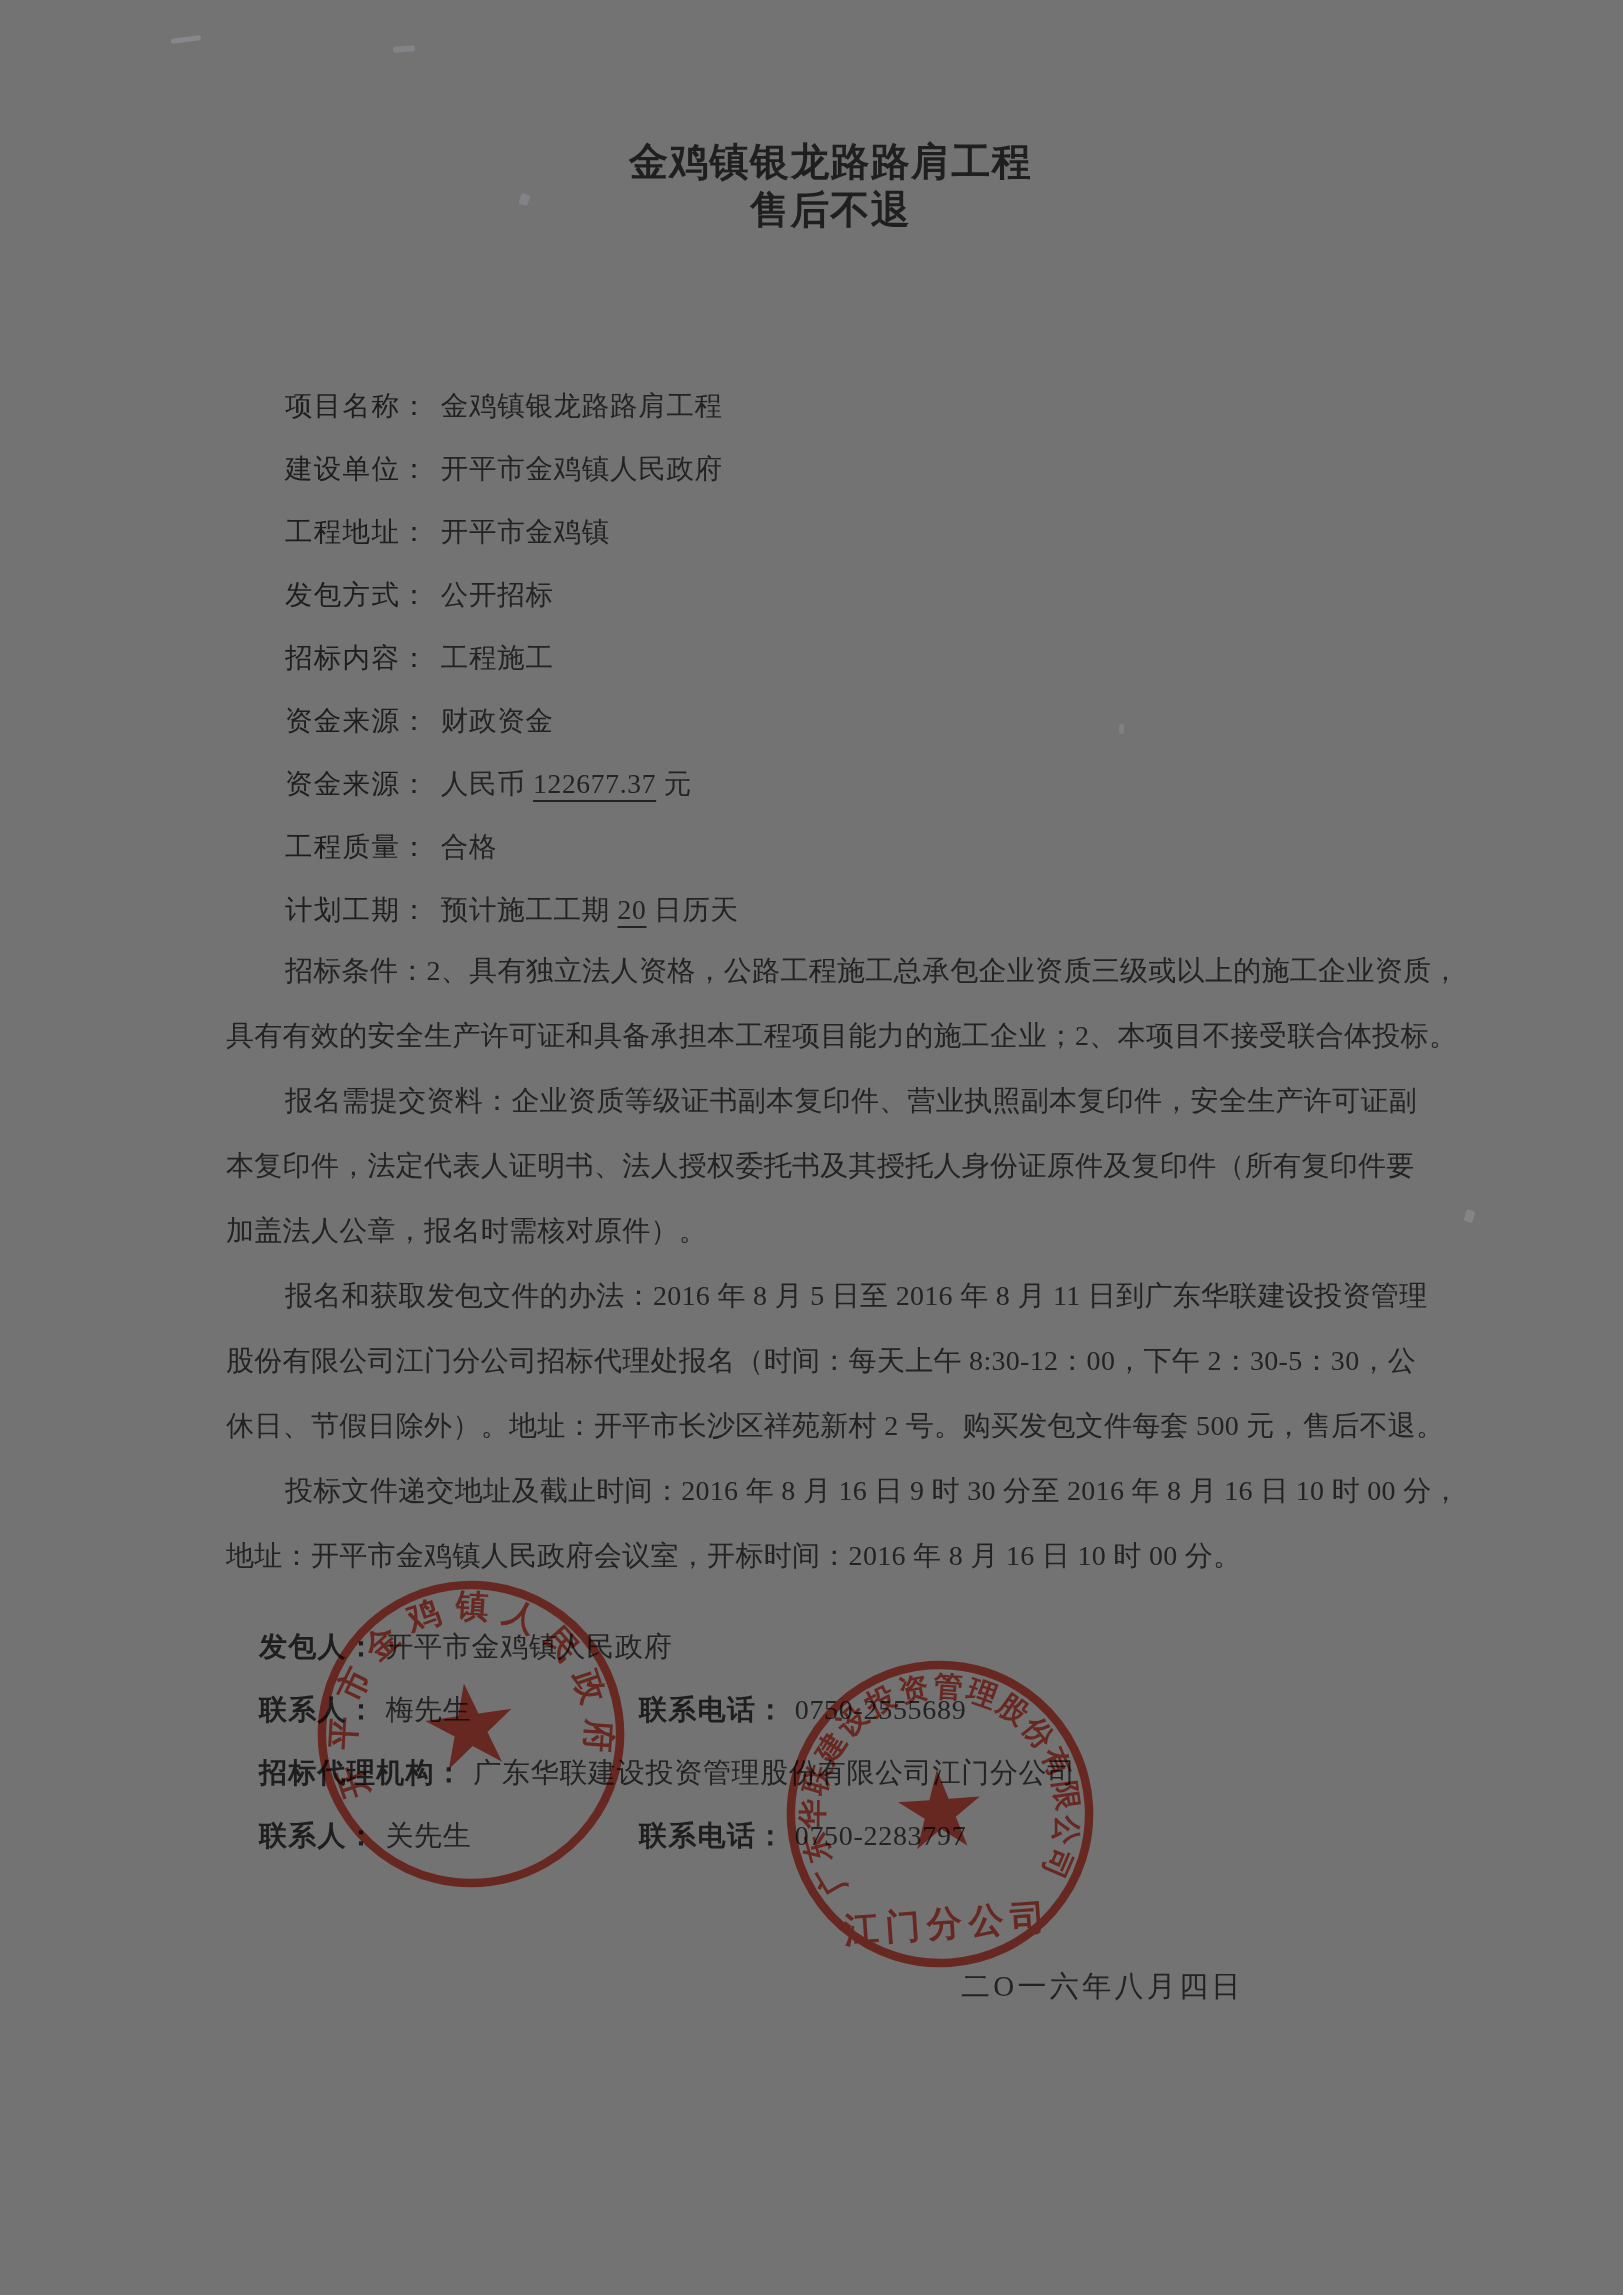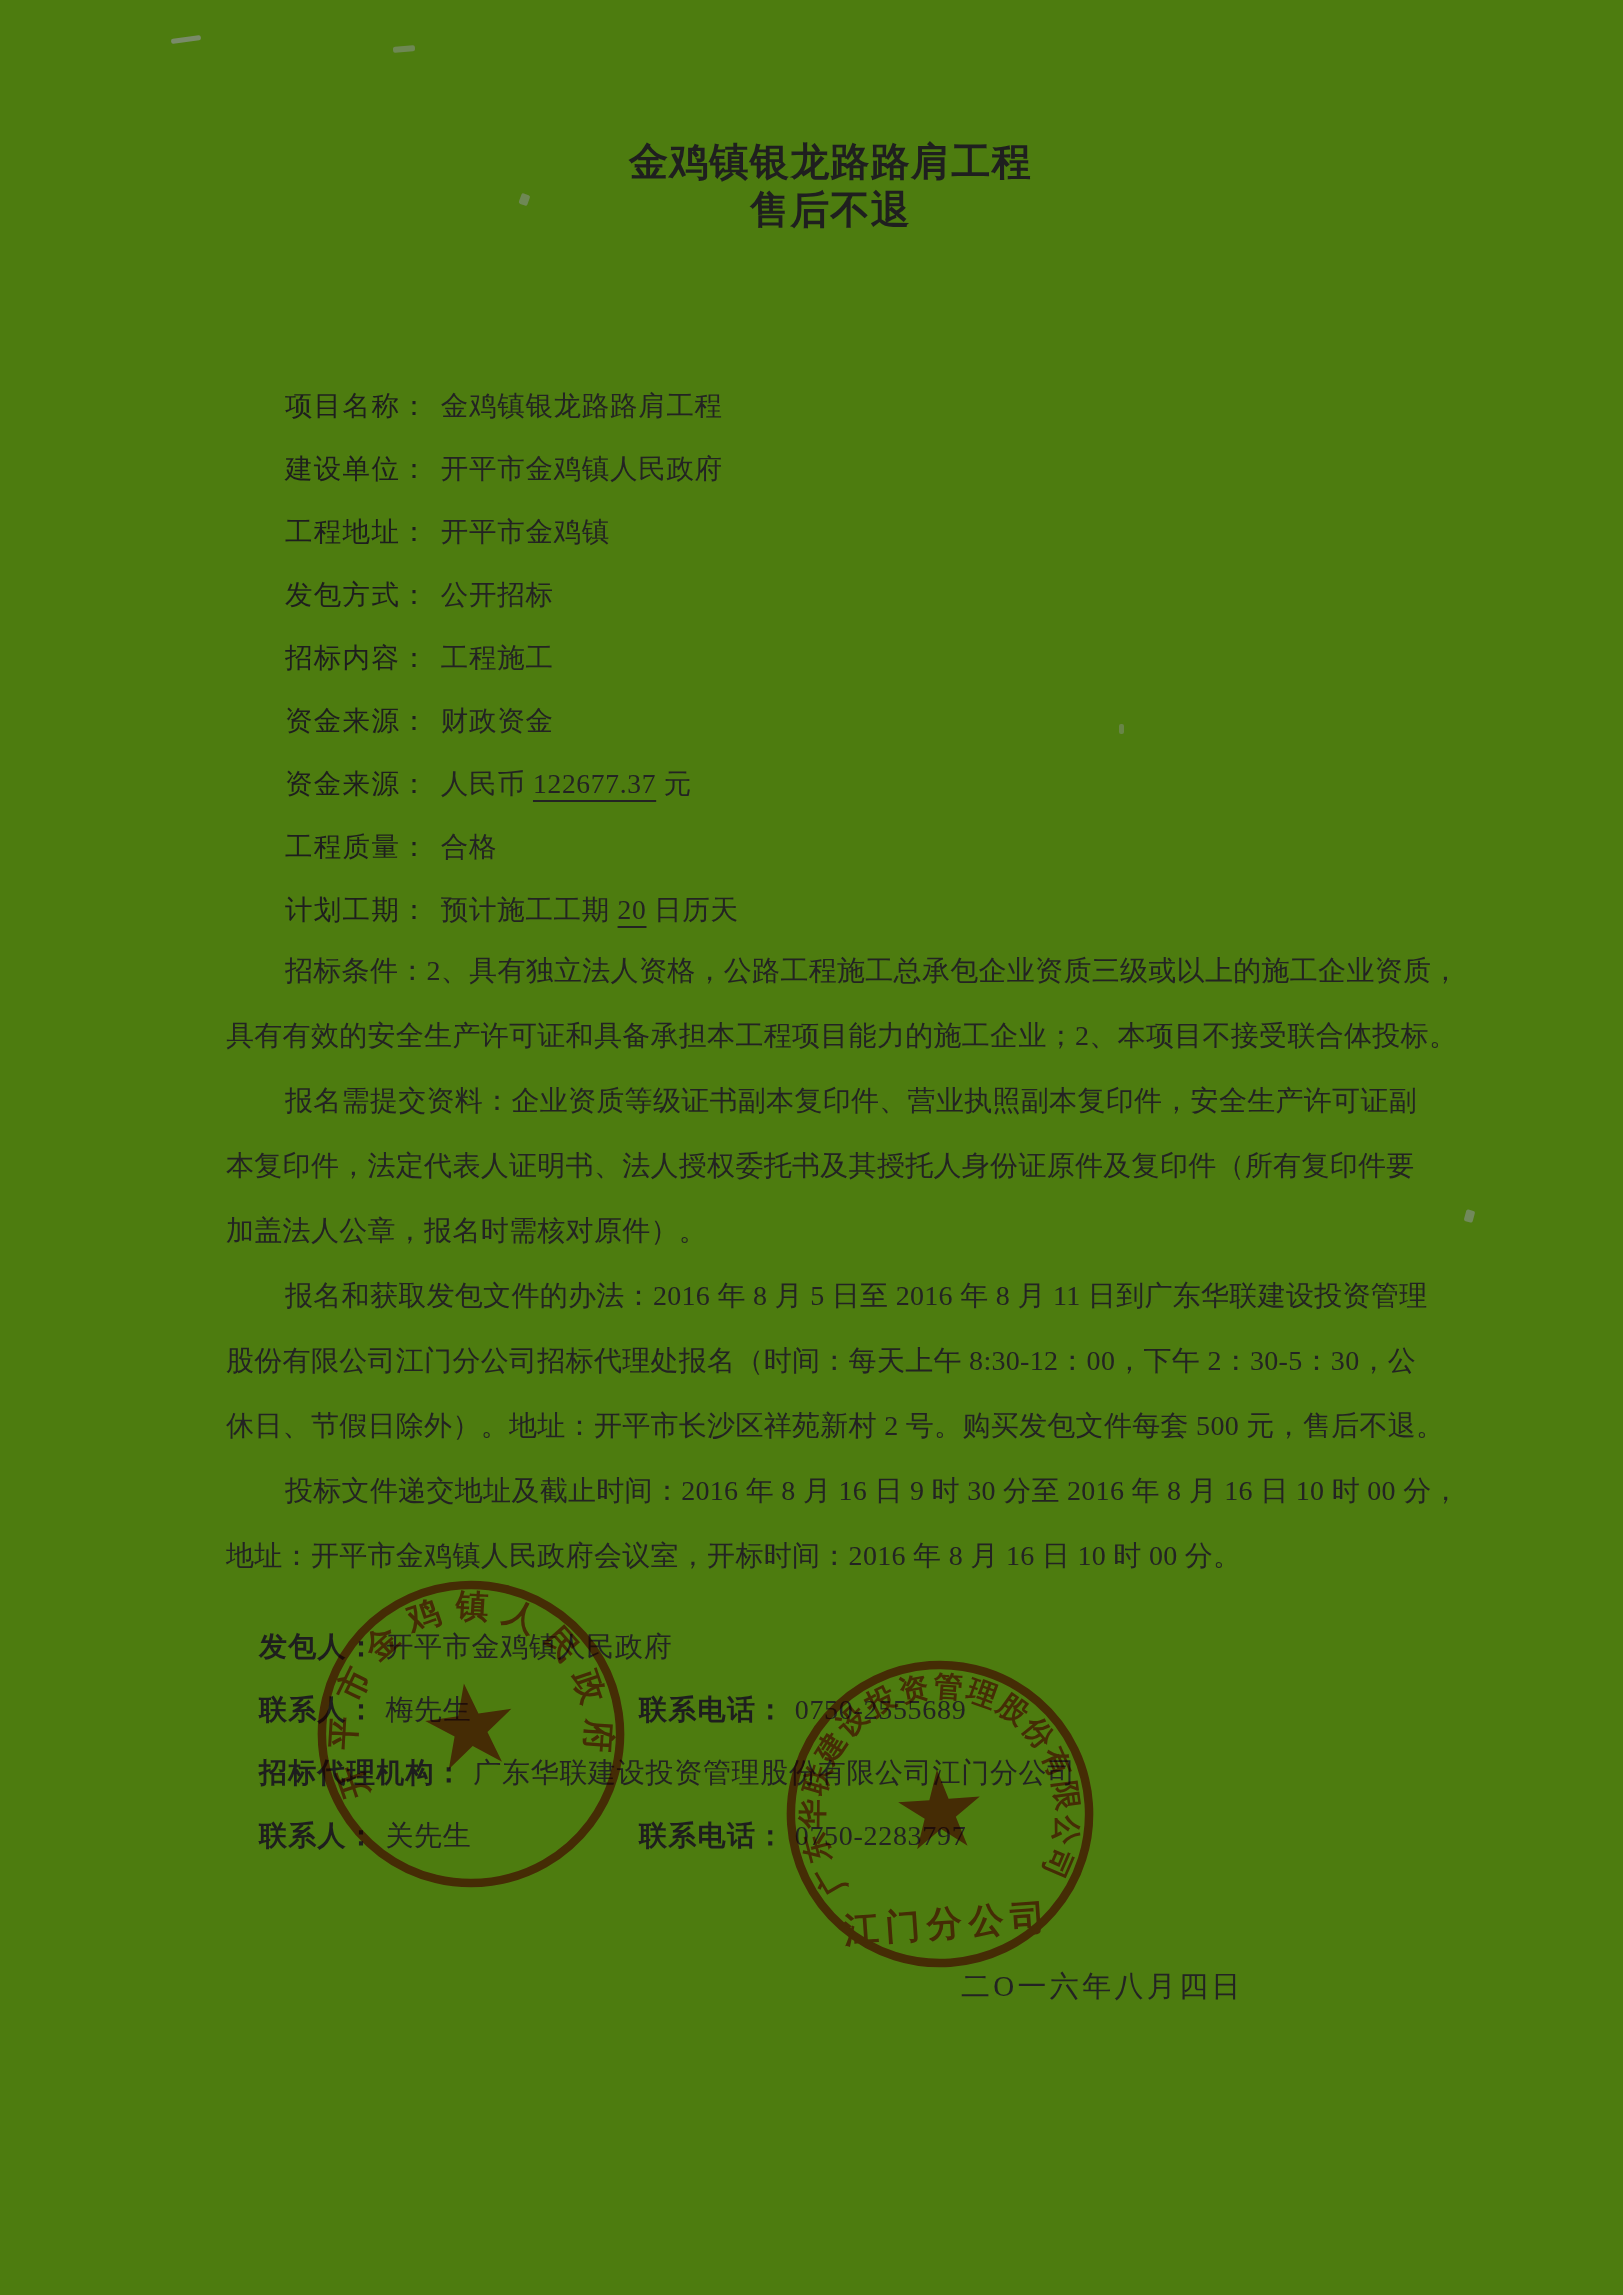--- a/index.html
+++ b/index.html
@@ -1,16 +1,16 @@
 <!DOCTYPE html>
 <html style="font-size:10.5px"><head>
 <meta charset="utf-8">
 <style>
   html,body{margin:0;padding:0;background:#e9e9e9;}
-  .page{position:relative;width:1623px;height:2295px;background:#4d7c0f;overflow:hidden;
+  .page{position:relative;width:1623px;height:2295px;background:#737373;overflow:hidden;
         font-family:"Liberation Serif","DejaVu Serif",serif;color:#232323;}
   
   .title{position:absolute;left:223px;top:138px;width:1215px;text-align:center;
          font-family:"Liberation Sans","DejaVu Sans",sans-serif;font-weight:bold;
          font-size:39px;line-height:48px;letter-spacing:1.3px;color:#1f1f1f;}
   
   .fields{position:absolute;left:285px;top:374px;font-size:27.5px;}
   .frow{height:63px;line-height:63px;white-space:nowrap;}
   .flabel{font-family:"Liberation Sans","DejaVu Sans",sans-serif;font-weight:normal;
           letter-spacing:1.3px;margin-right:11.8px;color:#1e1e1e;}

